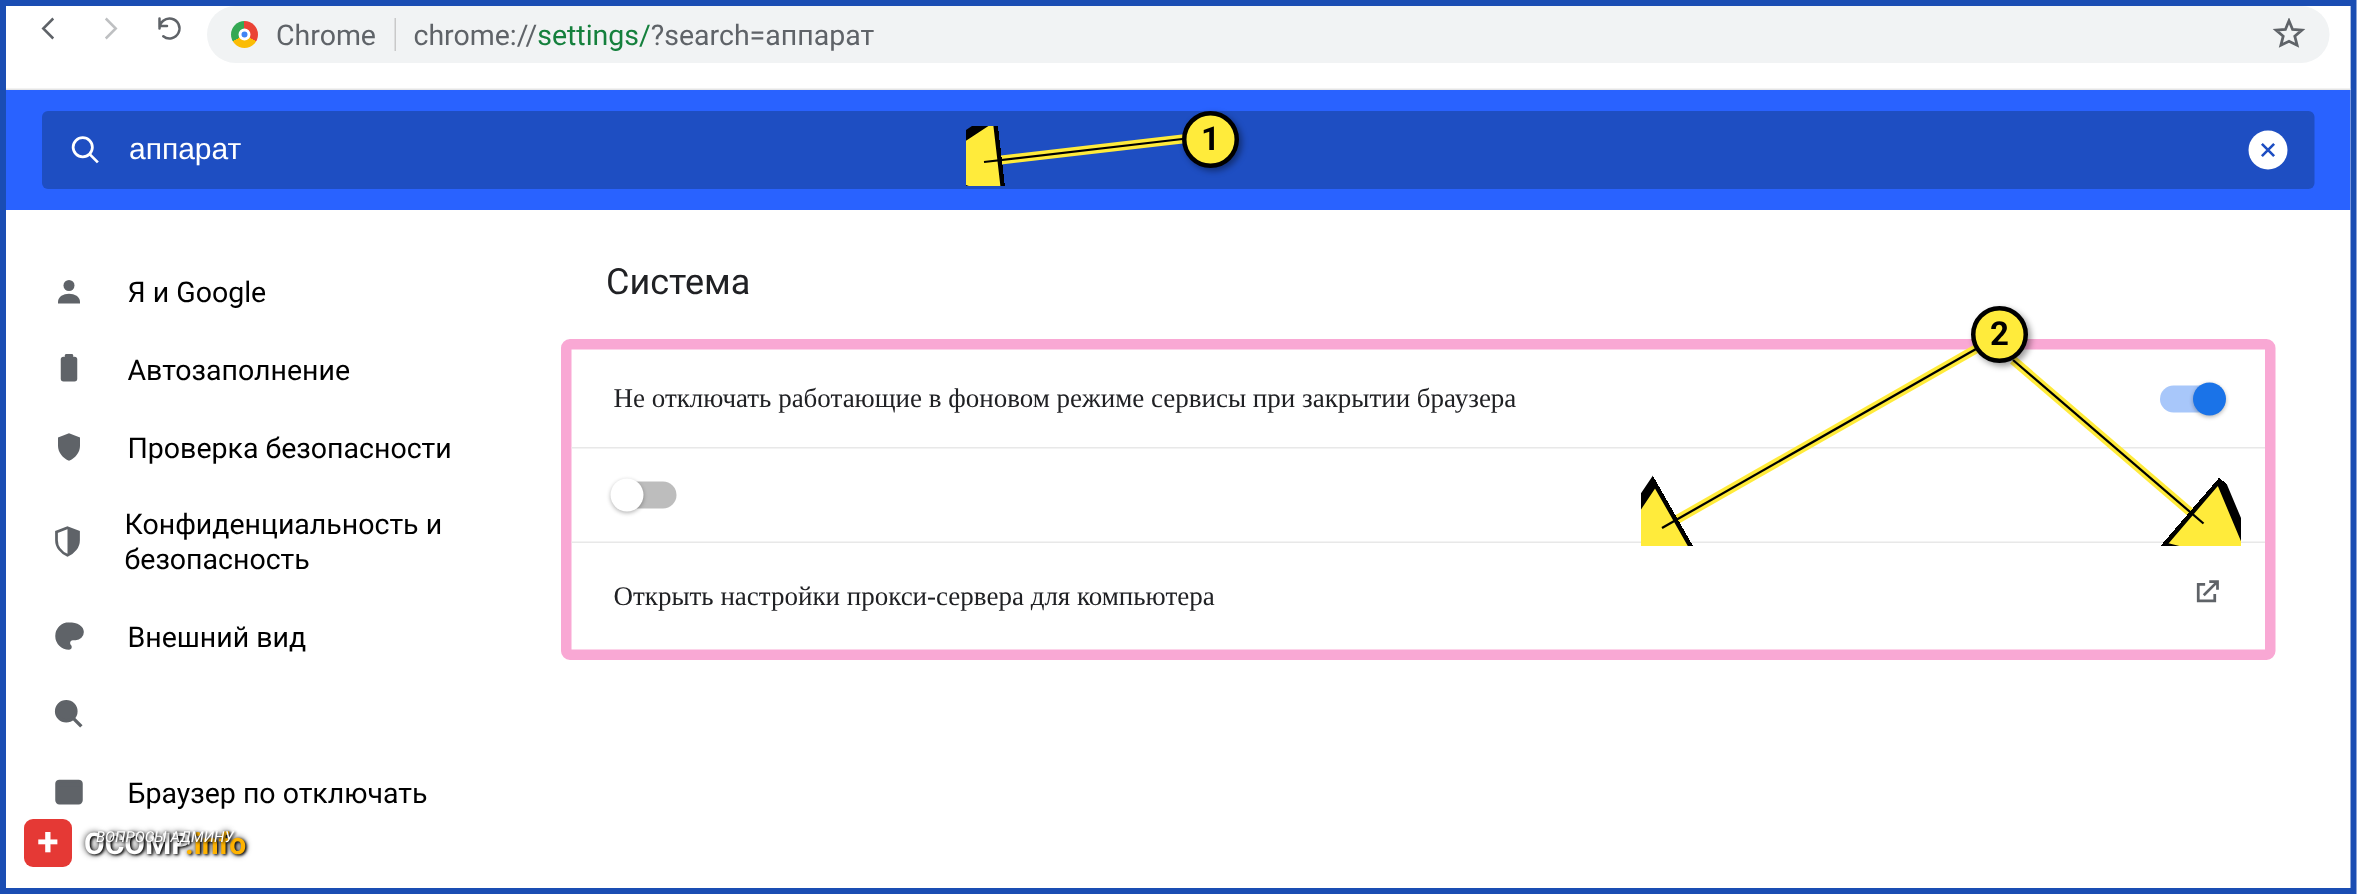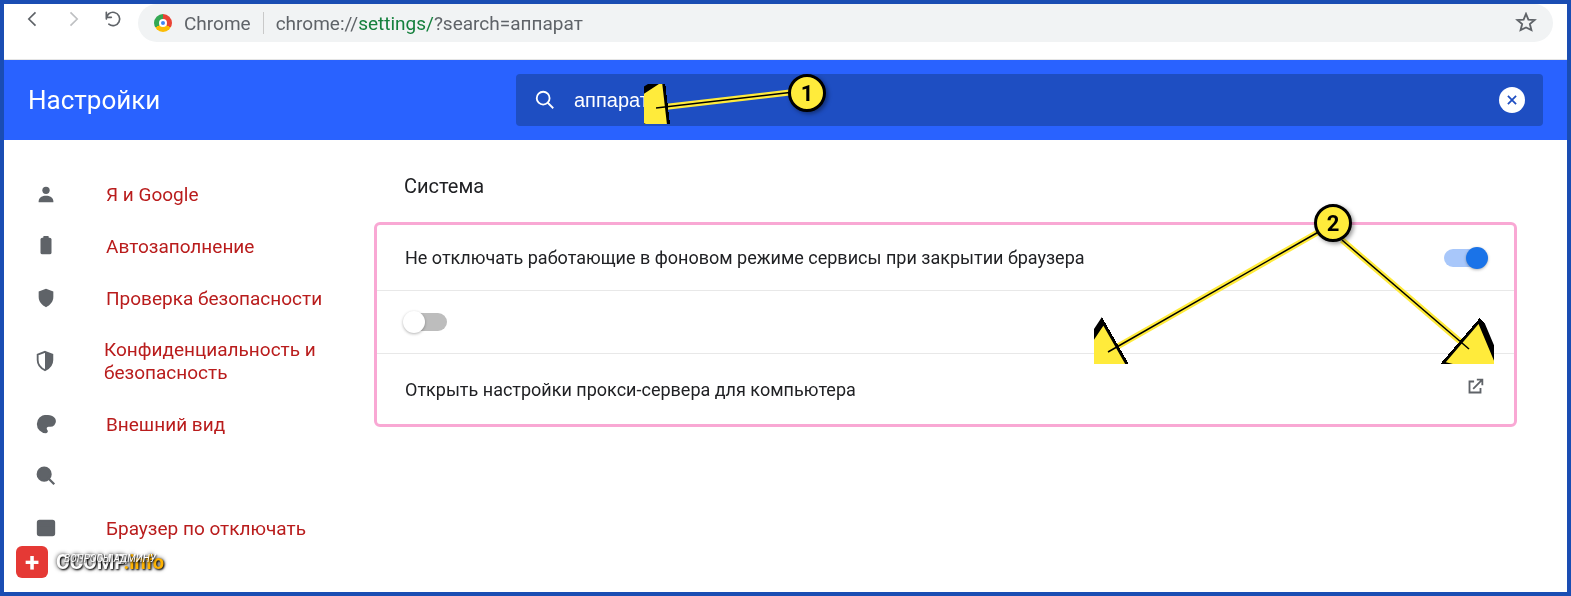--- a/index.html
+++ b/index.html
@@ -52,29 +52,29 @@
   .search-box input::placeholder{color:#cdd9f7;}
   .clear-btn{
     width:26px; height:26px; background:#fff; border-radius:50%;
     display:flex; align-items:center; justify-content:center; cursor:pointer;
   }
   .clear-btn svg{width:14px;height:14px;stroke:#1e4ec2;stroke-width:3;}
   
   .body-wrap{display:flex; height:calc(100% - 136px);}
   .sidebar{width:360px; padding:28px 0;}
   .side-item{
-    display:flex; align-items:center; gap:48px; padding:14px 30px;
-    color:#b91c1c; font-size:19px; cursor:pointer;
+    display:flex; align-items:center; gap:27px; padding:14px 30px;
+    color:#000000; font-size:19px; cursor:pointer;
   }
   .side-item .ic{width:24px; height:24px; color:#5f6368; display:flex;align-items:center;justify-content:center;}
   .side-item .ic svg{width:22px;height:22px;fill:#5f6368;}
   .main{flex:1; padding:34px 50px 0 10px;}
-  .section-title{font-size:20px; color:#202124; margin:0 0 24px 30px;}
+  .section-title{font-size:24px; color:#202124; margin:0 0 24px 30px;}
   .card{
-    border:3px solid #f9a8d4; border-radius:6px;
+    border:7px solid #f9a8d4; border-radius:6px;font-family:Liberation Serif, serif;
   }
   .row{
     display:flex; align-items:center; justify-content:space-between;
     padding:22px 28px; font-size:18px; color:#202124;
   }
   .row + .row{border-top:1px solid #e8e8e8;}
   .highlight{background:#fff176; font-weight:500;}
   
   .toggle{width:42px;height:18px;border-radius:10px;position:relative;cursor:pointer;}
   .toggle .knob{width:22px;height:22px;border-radius:50%;position:absolute;top:-2px;box-shadow:0 1px 3px rgba(0,0,0,.3);}
@@ -127,21 +127,20 @@
       <span>chrome://</span><span class="dark">settings/</span><span>?search=аппарат</span>
     </span>
     <span style="flex:1"></span>
     <svg class="star-icon" viewBox="0 0 24 24" fill="none" stroke="#5f6368" stroke-width="2">
         <path d="M12 2l2.6 6.3 6.8.5-5.2 4.4 1.7 6.6L12 16.9 6.1 19.8l1.7-6.6L2.6 8.8l6.8-.5z"></path>
       </svg>
   </div>
 </div>
 
 <div class="settings-header">
-  <div class="settings-title">Настройки</div>
   <div class="search-box">
     <svg width="22" height="22" viewBox="0 0 24 24" fill="none" stroke="#fff" stroke-width="2">
         <circle cx="10" cy="10" r="7"></circle>
         <path d="M21 21l-6-6"></path>
       </svg>
     <input type="text" value="аппарат" style="">
     <div class="clear-btn">
         <svg viewBox="0 0 24 24" fill="none">
           <path d="M5 5l14 14M19 5L5 19"></path>
         </svg>

